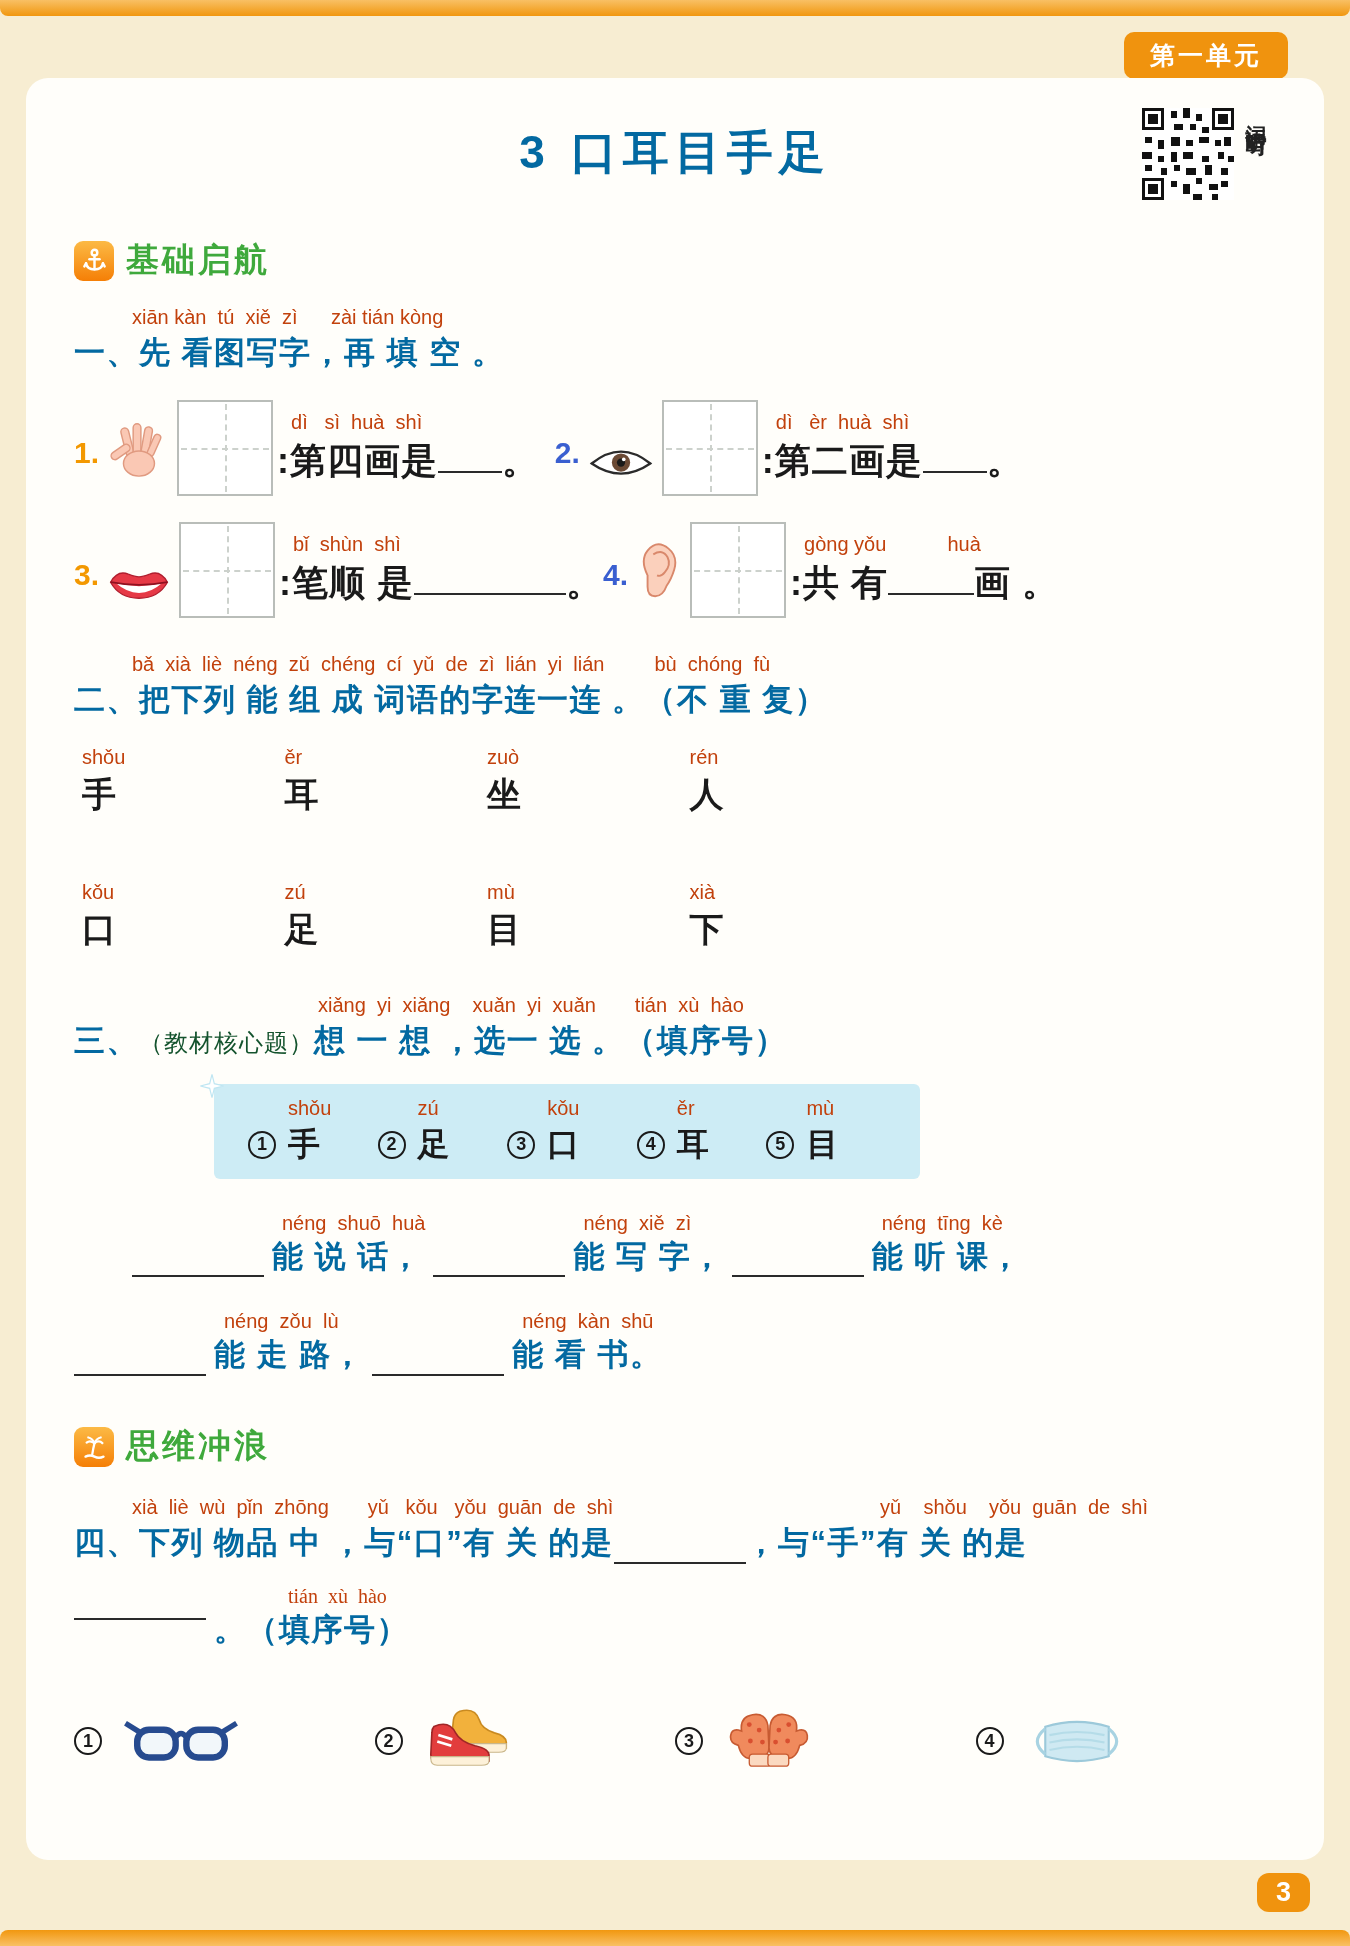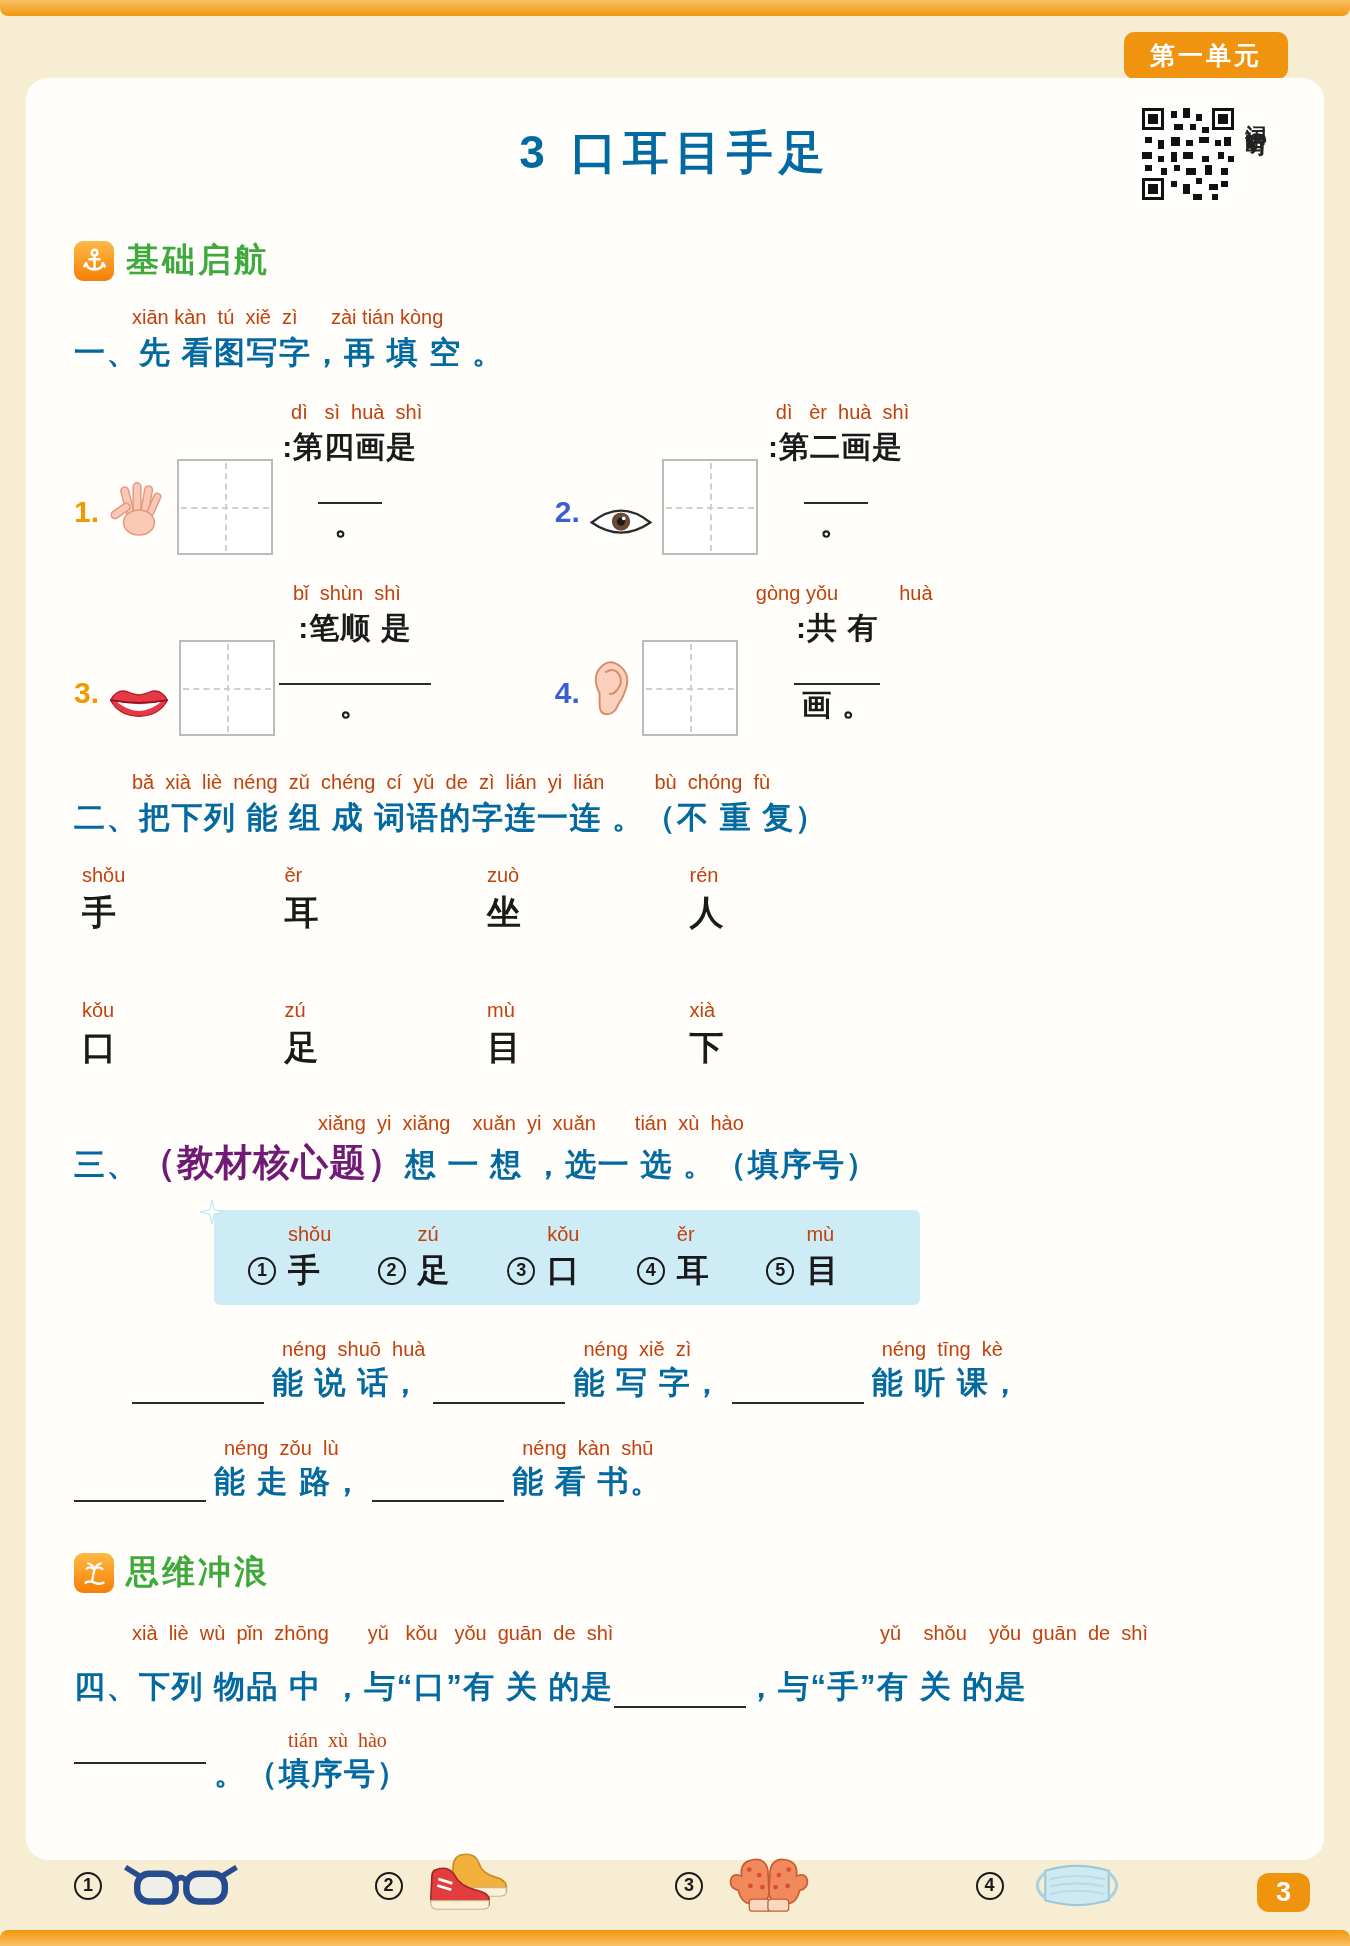--- a/index.html
+++ b/index.html
@@ -69,32 +69,32 @@
   .ex1-row { display: flex; margin-top: 26px; }
   .ex1-item { display: flex; align-items: flex-end; }
   .ex1-item.li { min-width: 40%; }
   .qnum { font-size: 30px; font-weight: bold; padding-bottom: 26px; margin-right: 8px; }
   .item-icon { align-self: flex-end; margin: 0 8px 12px 0; }
   .tianzige { width: 96px; height: 96px; border: 2px solid #b9bdb9; background: #fff; position: relative; flex: none; }
   .tianzige::before { content: ""; position: absolute; left: 2px; right: 2px; top: 50%; border-top: 2px dashed #ccd1cc; }
   .tianzige::after { content: ""; position: absolute; top: 2px; bottom: 2px; left: 50%; border-left: 2px dashed #ccd1cc; }
   .after-box { display: flex; flex-direction: column; justify-content: flex-end; padding-bottom: 10px; margin-left: 4px; }
   .after-box .py { margin: 0 0 2px 14px; }
-  .hz-line { display: flex; align-items: center; font-size: 30px; font-weight: 600; letter-spacing: 1px; white-space: pre; flex-direction: column; }
+  .hz-line { display: flex; align-items: flex-start; font-size: 36px; font-weight: 600; letter-spacing: 1px; white-space: pre; }
   
   .ex2-pin { margin: 34px 0 2px 58px; }
   .ex2-grid { width: 810px; margin: 24px 0 0 8px; }
   .ex2-row { display: flex; }
   .ex2-row + .ex2-row { margin-top: 62px; }
   .ex2-cell { width: 25%; }
   .ex2-cell .ch { font-size: 34px; font-weight: 600; margin-top: 2px; }
   
   .ex3-pin { margin: 40px 0 2px 244px; }
   .instr-line { display: flex; align-items: baseline; }
-  .tag { color: #701a75; font-size: 37px; font-weight: bold; letter-spacing: 1px; }
+  .tag { color: #14532d; font-size: 24px; font-weight: normal; letter-spacing: 1px; }
   .choice-box {
     position: relative; margin: 22px 0 0 140px; width: 706px;
     background: #cdecf5; border-radius: 6px;
     padding: 12px 24px 12px 34px; display: flex;
   }
   .choice { width: 20%; }
   .choice .py { margin-left: 40px; }
   .choice-line { display: flex; align-items: center; margin-top: 2px; }
   .circ {
     width: 28px; height: 28px; border: 2px solid #1a1a1a; border-radius: 50%;
@@ -102,21 +102,21 @@
     font-size: 18px; font-weight: 600; flex: none;
   }
   .choice .ch { font-size: 32px; font-weight: 600; margin-left: 12px; }
   .sparkle { position: absolute; left: -16px; top: -12px; }
   .fill-line { display: flex; align-items: flex-end; margin-top: 32px; }
   .fill-line.indent { margin-left: 58px; }
   .seg { display: flex; flex-direction: column; margin: 0 8px; }
   .seg .py { margin: 0 0 0 10px; }
   .seg .hz { white-space: pre; }
   
-  .ex4-pyrow { display: flex; margin: 26px 0 20px 0; }
+  .ex4-pyrow { display: flex; margin: 26px 0 2px 0; }
   .ex4-pyrow .left { margin-left: 58px; }
   .ex4-pyrow .right { margin-left: auto; margin-right: 128px; }
   .ex4-line { display: flex; align-items: flex-end; white-space: pre; }
   .ex4-line .hz { white-space: pre; }
   .ex4-line2 { display: flex; align-items: flex-start; margin-top: 20px; font-family: Liberation Serif, serif; }
   .ex4-line2 .seg .py { margin-left: 74px; }
   .ex4-items { display: flex; align-items: center; margin-top: 56px; }
   .ex4-item { width: 25%; display: flex; align-items: center; }
   .ex4-item .icon-wrap { margin-left: 20px; display: flex; align-items: center; }
 </style>

